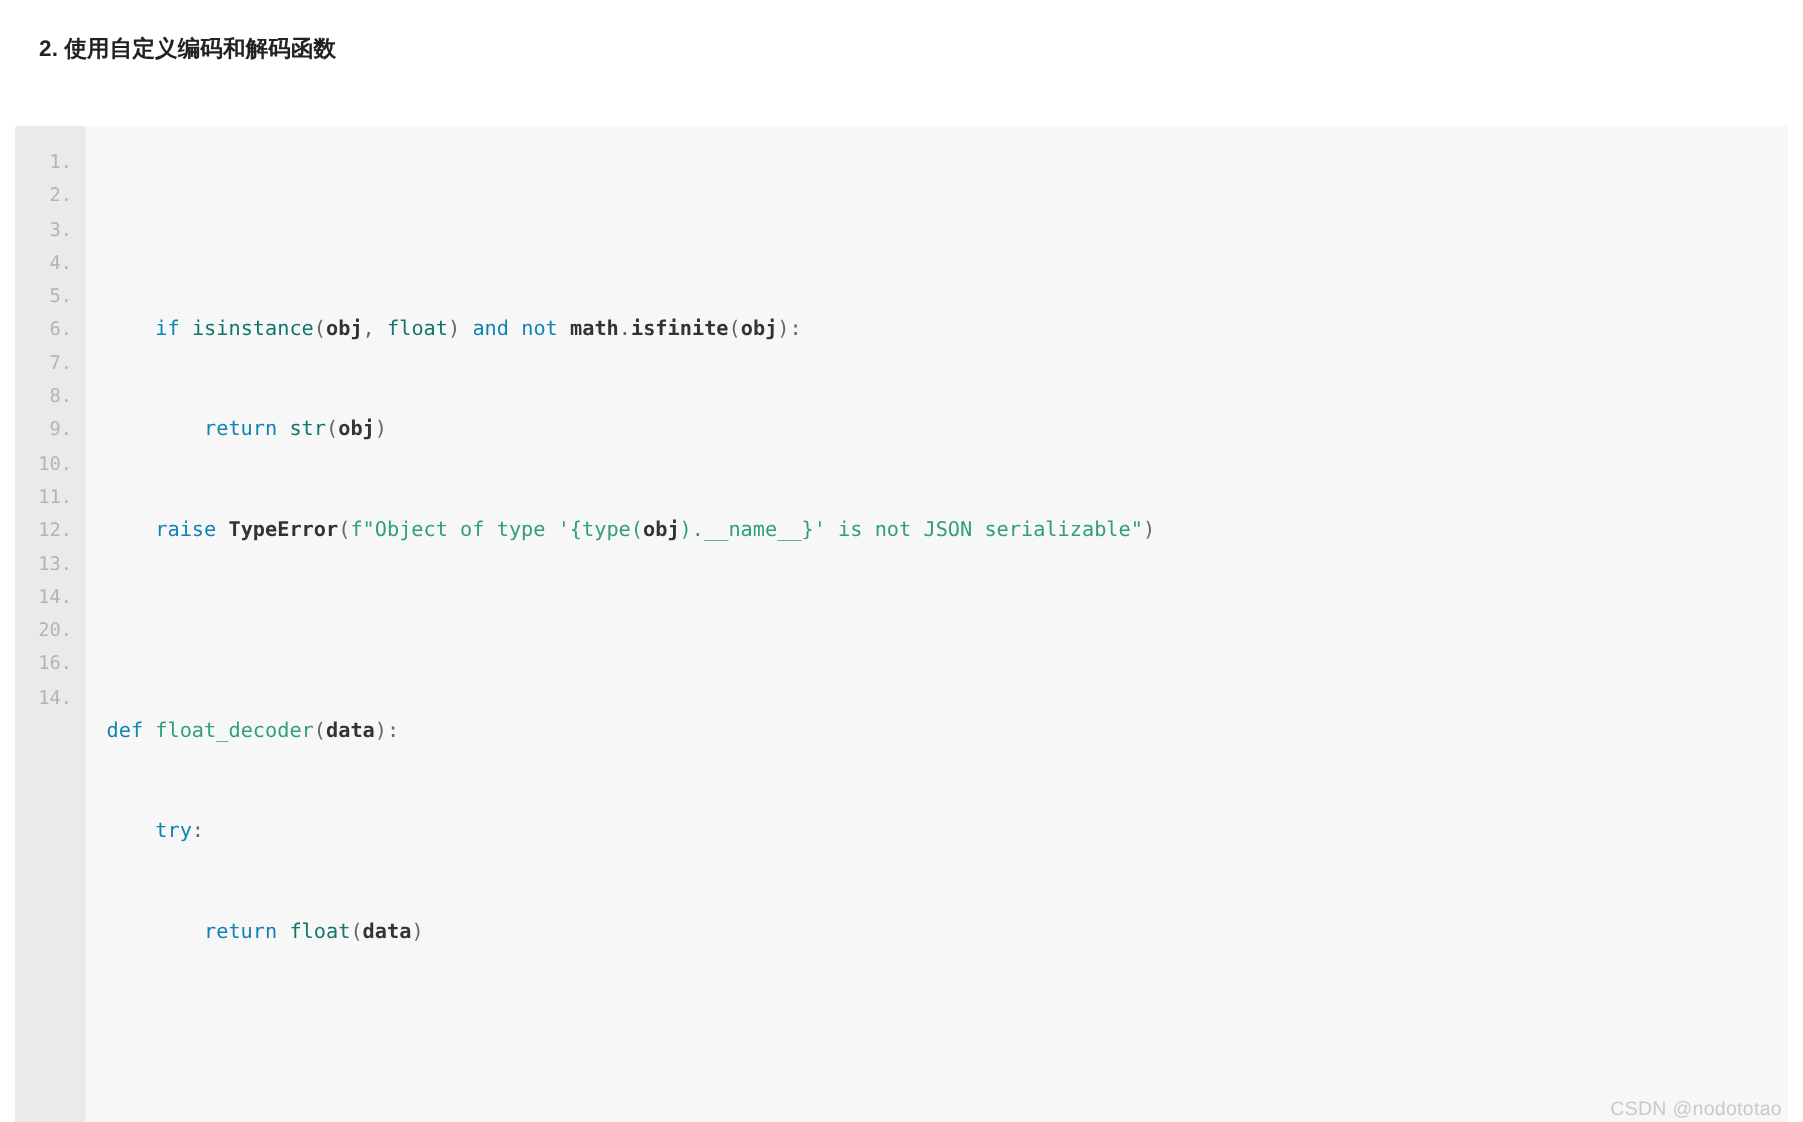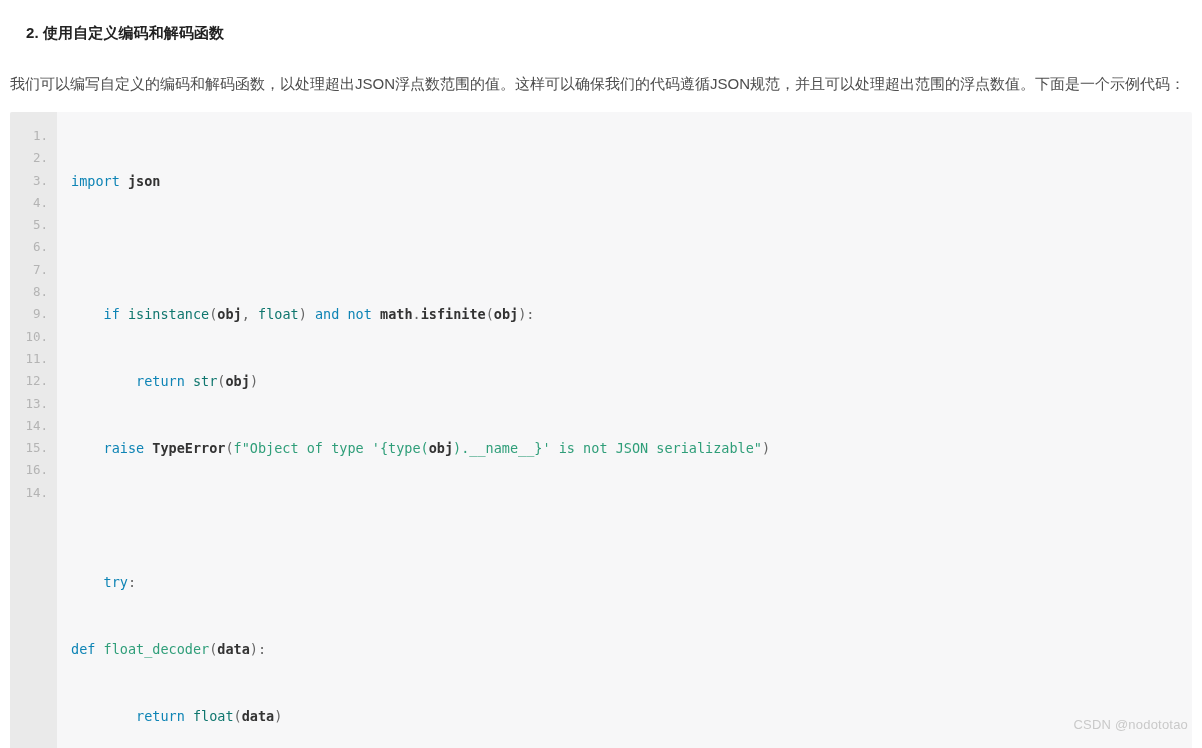--- a/index.html
+++ b/index.html
@@ -79,73 +79,71 @@
   .fn { color: #2f9e79; }              
   .bi { color: #0f766e; }              
   .id { color: #333333; font-weight: bold; }  
   .st { color: #2f9e79; }              
   .pl { color: #666666; }              
 
   
   .watermark {
     position: absolute;
     right: 14px;
-    bottom: 16px;
+    bottom: 2px;
     font-size: 13px;
     color: #c9c9c9;
     font-family: "Liberation Sans", sans-serif;
     letter-spacing: 0.2px;
   }
 
   .sp-10 { height: 10px; }
   .sp-14 { height: 14px; }
 </style>
 </head>
 <body>
 
 <div class="page">
 
   <h3 class="h-sub">2. 使用自定义编码和解码函数</h3>
 
   <div class="sp-10"></div>
 
-  <p class="para">我们可以编写自定义的编码和解码函数，以处理超出JSON浮点数范围的值。这样可以确保我们的代码遵循JSON规范，并且可以处理超出范围的浮点数值。下面是一个示例代码：</p>
 
   <div class="sp-14"></div>
 
   <div class="codeblock">
     <div class="gutter">
       <div>1.</div>
       <div>2.</div>
       <div>3.</div>
       <div>4.</div>
       <div>5.</div>
       <div>6.</div>
       <div>7.</div>
       <div>8.</div>
       <div>9.</div>
       <div>10.</div>
       <div>11.</div>
       <div>12.</div>
       <div>13.</div>
       <div>14.</div>
-      <div>15.</div>
+      <div>20.</div>
       <div>16.</div>
       <div>14.</div>
     </div>
 
     <div class="codearea">
-      <div><span class="k">import</span> <span class="id">json</span></div>
       <div>&nbsp;</div>
       <div>    <span class="k">if</span> <span class="bi">isinstance</span><span class="pl">(</span><span class="id">obj</span><span class="pl">,</span> <span class="bi">float</span><span class="pl">)</span> <span class="k">and</span> <span class="k">not</span> <span class="id">math</span><span class="pl">.</span><span class="id">isfinite</span><span class="pl">(</span><span class="id">obj</span><span class="pl">):</span></div>
       <div>        <span class="k">return</span> <span class="bi">str</span><span class="pl">(</span><span class="id">obj</span><span class="pl">)</span></div>
       <div>    <span class="k">raise</span> <span class="id">TypeError</span><span class="pl">(</span><span class="st">f"Object of type '{</span><span class="st">type</span><span class="st">(</span><span class="id">obj</span><span class="st">).__name__}' is not JSON serializable"</span><span class="pl">)</span></div>
       <div>&nbsp;</div>
+      <div><span class="k">def</span> <span class="fn">float_decoder</span><span class="pl">(</span><span class="id">data</span><span class="pl">):</span></div>
       <div>    <span class="k">try</span><span class="pl">:</span></div>
-      <div><span class="k">def</span> <span class="fn">float_decoder</span><span class="pl">(</span><span class="id">data</span><span class="pl">):</span></div>
       <div>        <span class="k">return</span> <span class="bi">float</span><span class="pl">(</span><span class="id">data</span><span class="pl">)</span></div>
       
       
       
       
       
       
       
     </div>
   </div>

